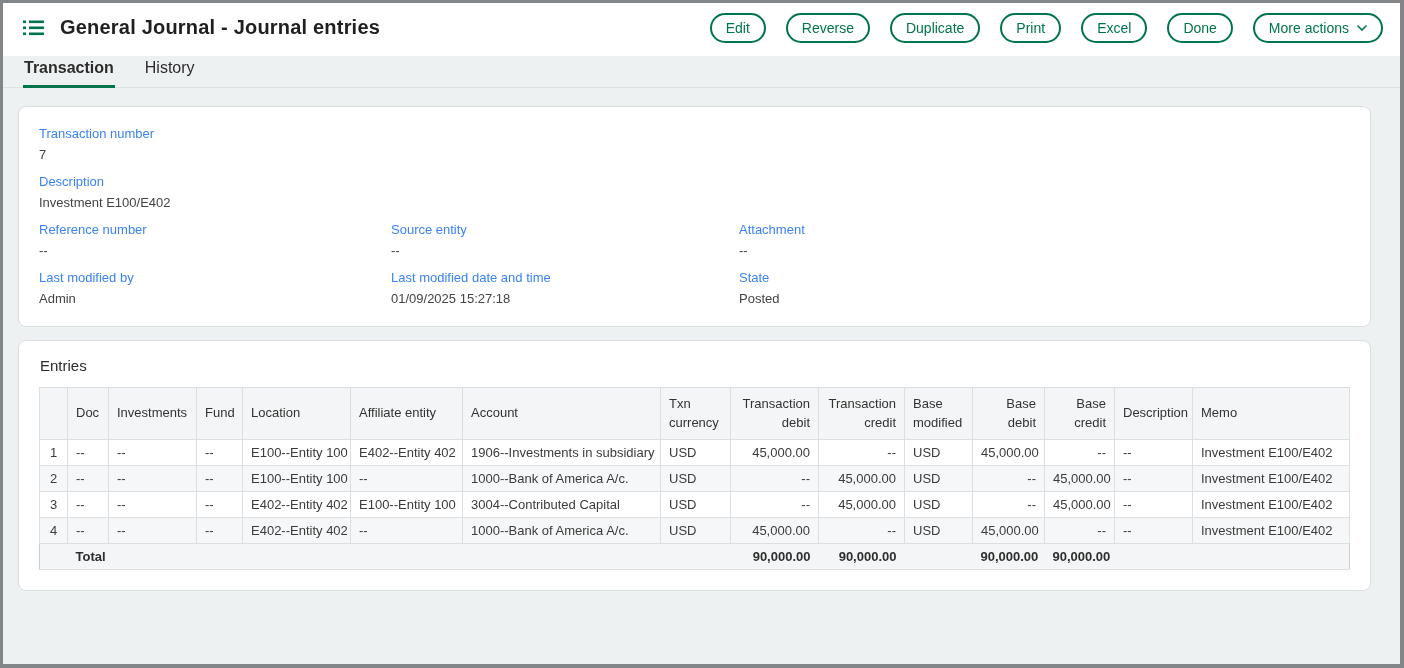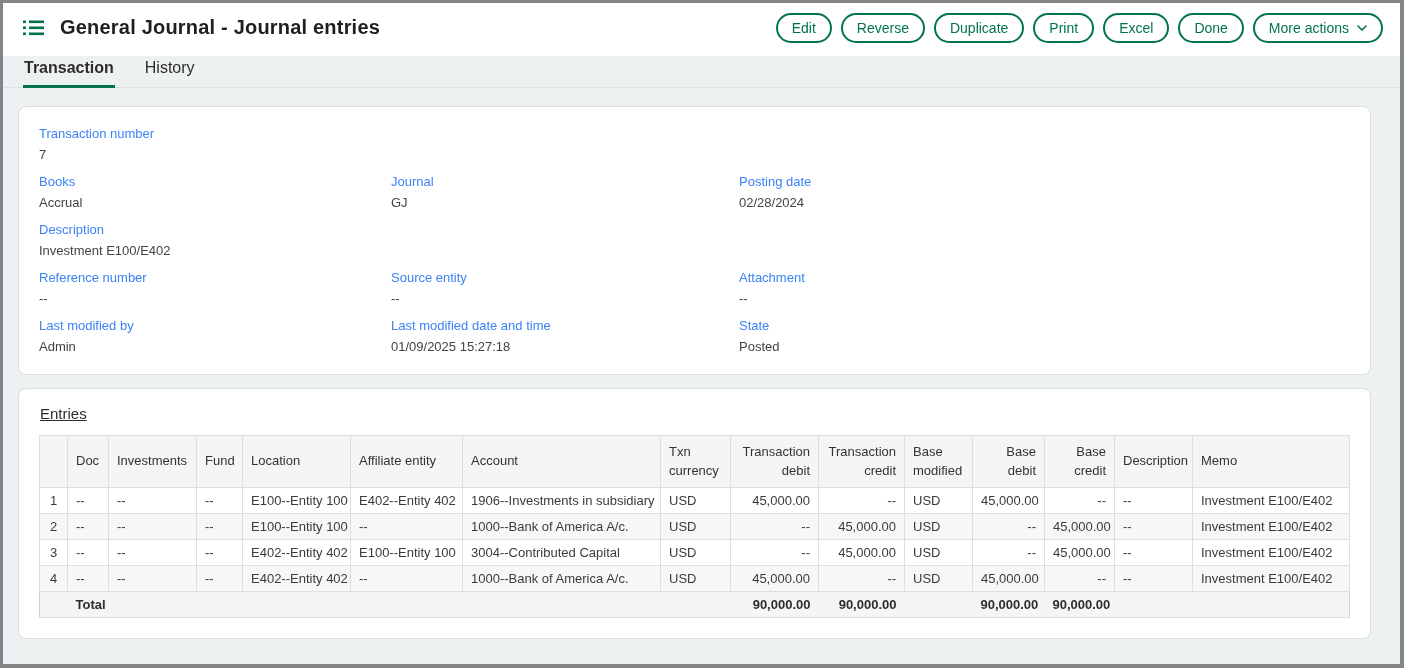--- a/index.html
+++ b/index.html
@@ -16,21 +16,21 @@
     background:#eef1f2;
     display:flex; flex-direction:column; overflow:hidden;
   }
   
   .topbar {
     flex:none; height:53px; background:#ffffff;
     display:flex; align-items:center; padding:0 17px 4px 20px;
   }
   .menu-icon { width:22px; height:17px; margin-right:15px; display:flex; align-items:center; cursor:pointer; }
   .page-title { font-size:20px; font-weight:bold; color:#1f1f1f; letter-spacing:.2px; }
-  .actions { margin-left:auto; display:flex; gap:9px; align-items:flex-start; }
+  .actions { margin-left:auto; display:flex; gap:20px; align-items:flex-start; }
   .pill-btn {
     height:30px; border:2px solid var(--green); border-radius:16px;
     background:#fff; color:var(--green);
     font-size:14px; font-family:inherit;
     padding:0 14px; display:flex; align-items:center; gap:8px;
     cursor:pointer; white-space:nowrap;
   }
   .pill-btn svg { display:block; }
   
   .tabbar {
@@ -48,21 +48,21 @@
   .content { flex:1; padding:18px 29px 0 15px; }
   .card {
     background:#ffffff; border:1px solid #d9dee1; border-radius:8px;
   }
   .details-card { padding:19px 20px 8px 20px; margin-bottom:13px; }
   .field-row { display:grid; grid-template-columns:352px 348px 1fr; margin-bottom:12px; }
   .field-label { font-size:13px; color:#3b82f6; margin-bottom:6px; line-height:15px; }
   .field-value { font-size:13px; color:#434343; line-height:15px; }
   
   .entries-card { padding:16px 20px 20px 20px; }
-  .entries-heading { font-size:15px; font-weight:400; color:#2c2c2c; margin:0 0 13px 1px;text-decoration:underline; }
+  .entries-heading { font-size:15px; font-weight:400; color:#2c2c2c; margin:0 0 13px 1px; }
   table.entries {
     width:100%; border-collapse:collapse; table-layout:fixed;
     font-size:13px; color:#3b3b3b;
     border:1px solid #c9ced1;
   }
   table.entries th {
     background:#f3f5f6; font-weight:400; color:#333;
     height:52px; vertical-align:middle;
     padding:4px 8px; border:1px solid #dbdfe1; line-height:1.45;
   }
@@ -131,34 +131,20 @@
       <div class="tab">History</div>
     </div>
 
   <div class="content">
 
     <section class="card details-card">
         <div class="field-row">
           <div>
             <div class="field-label">Transaction number</div>
             <div class="field-value">7</div>
-          </div>
-        </div>
-        <div class="field-row">
-          <div>
-            <div class="field-label">Books</div>
-            <div class="field-value">Accrual</div>
-          </div>
-          <div>
-            <div class="field-label">Journal</div>
-            <div class="field-value">GJ</div>
-          </div>
-          <div>
-            <div class="field-label">Posting date</div>
-            <div class="field-value">02/28/2024</div>
           </div>
         </div>
         <div class="field-row">
           <div>
             <div class="field-label">Description</div>
             <div class="field-value">Investment E100/E402</div>
           </div>
         </div>
         <div class="field-row">
           <div>

